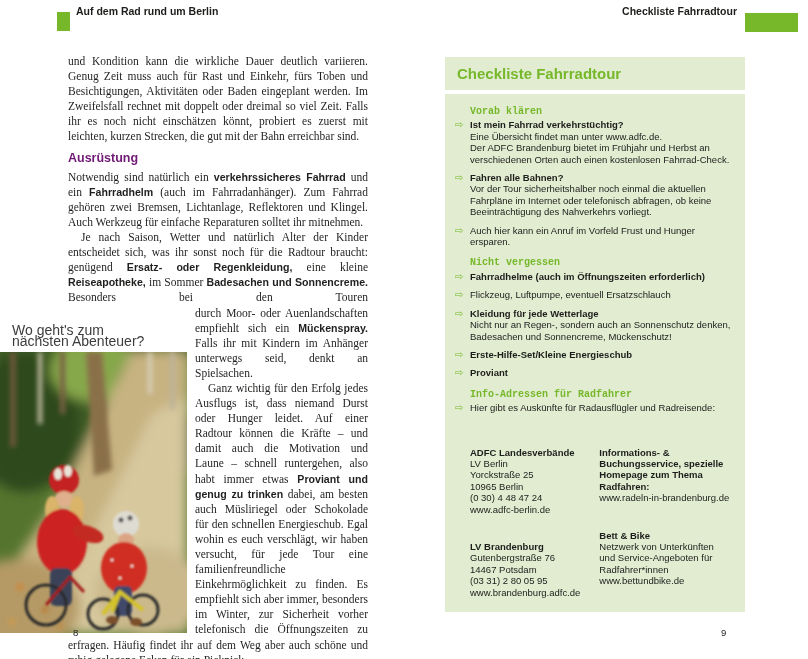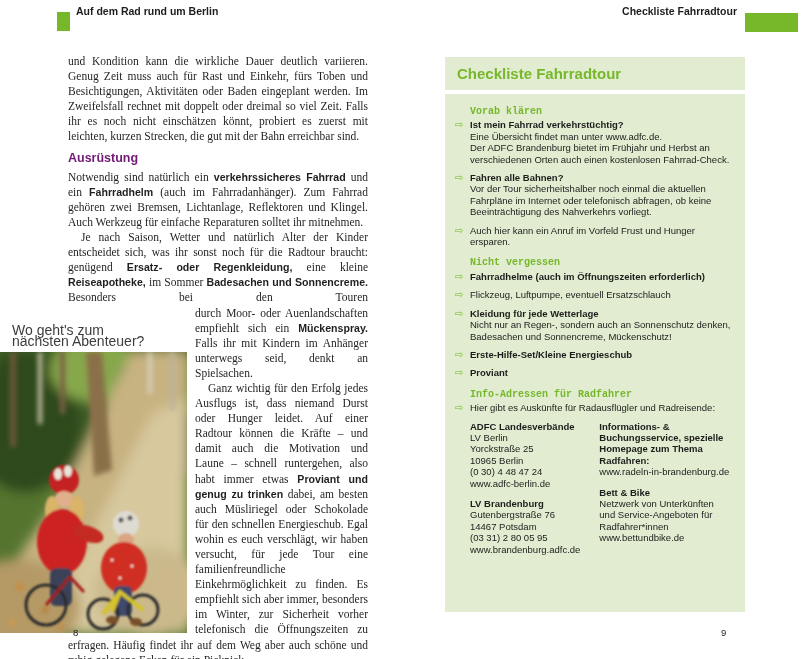--- a/index.html
+++ b/index.html
@@ -69,21 +69,21 @@
   }
   .cl-body{flex:1;}
   .cl-title{font-weight:bold;}
   .cl-title.reg{font-weight:normal;}
   .cl-desc{white-space:pre-line;}
   
   #addr-row{display:flex;margin:4px 0 0 15px;}
   .addr-col{width:122px;margin-right:12px;}
   .addr-col.right{width:138px;margin-right:0;}
   .addr-group{margin-bottom:9px;}
-  .addr-title{font-weight:bold;}
+  .addr-title{font-weight:bold;margin-top:26px;}
   .addr-lines{white-space:pre-line;}
 </style>
 </head>
 <body>
 
 <div id="hdr-bar-left" class="hdr-bar"></div>
 <div id="hdr-text-left" class="hdr-text">Auf dem Rad rund um Berlin</div>
 <div id="hdr-text-right" class="hdr-text">Checkliste Fahrradtour</div>
 <div id="hdr-bar-right" class="hdr-bar"></div>
 

